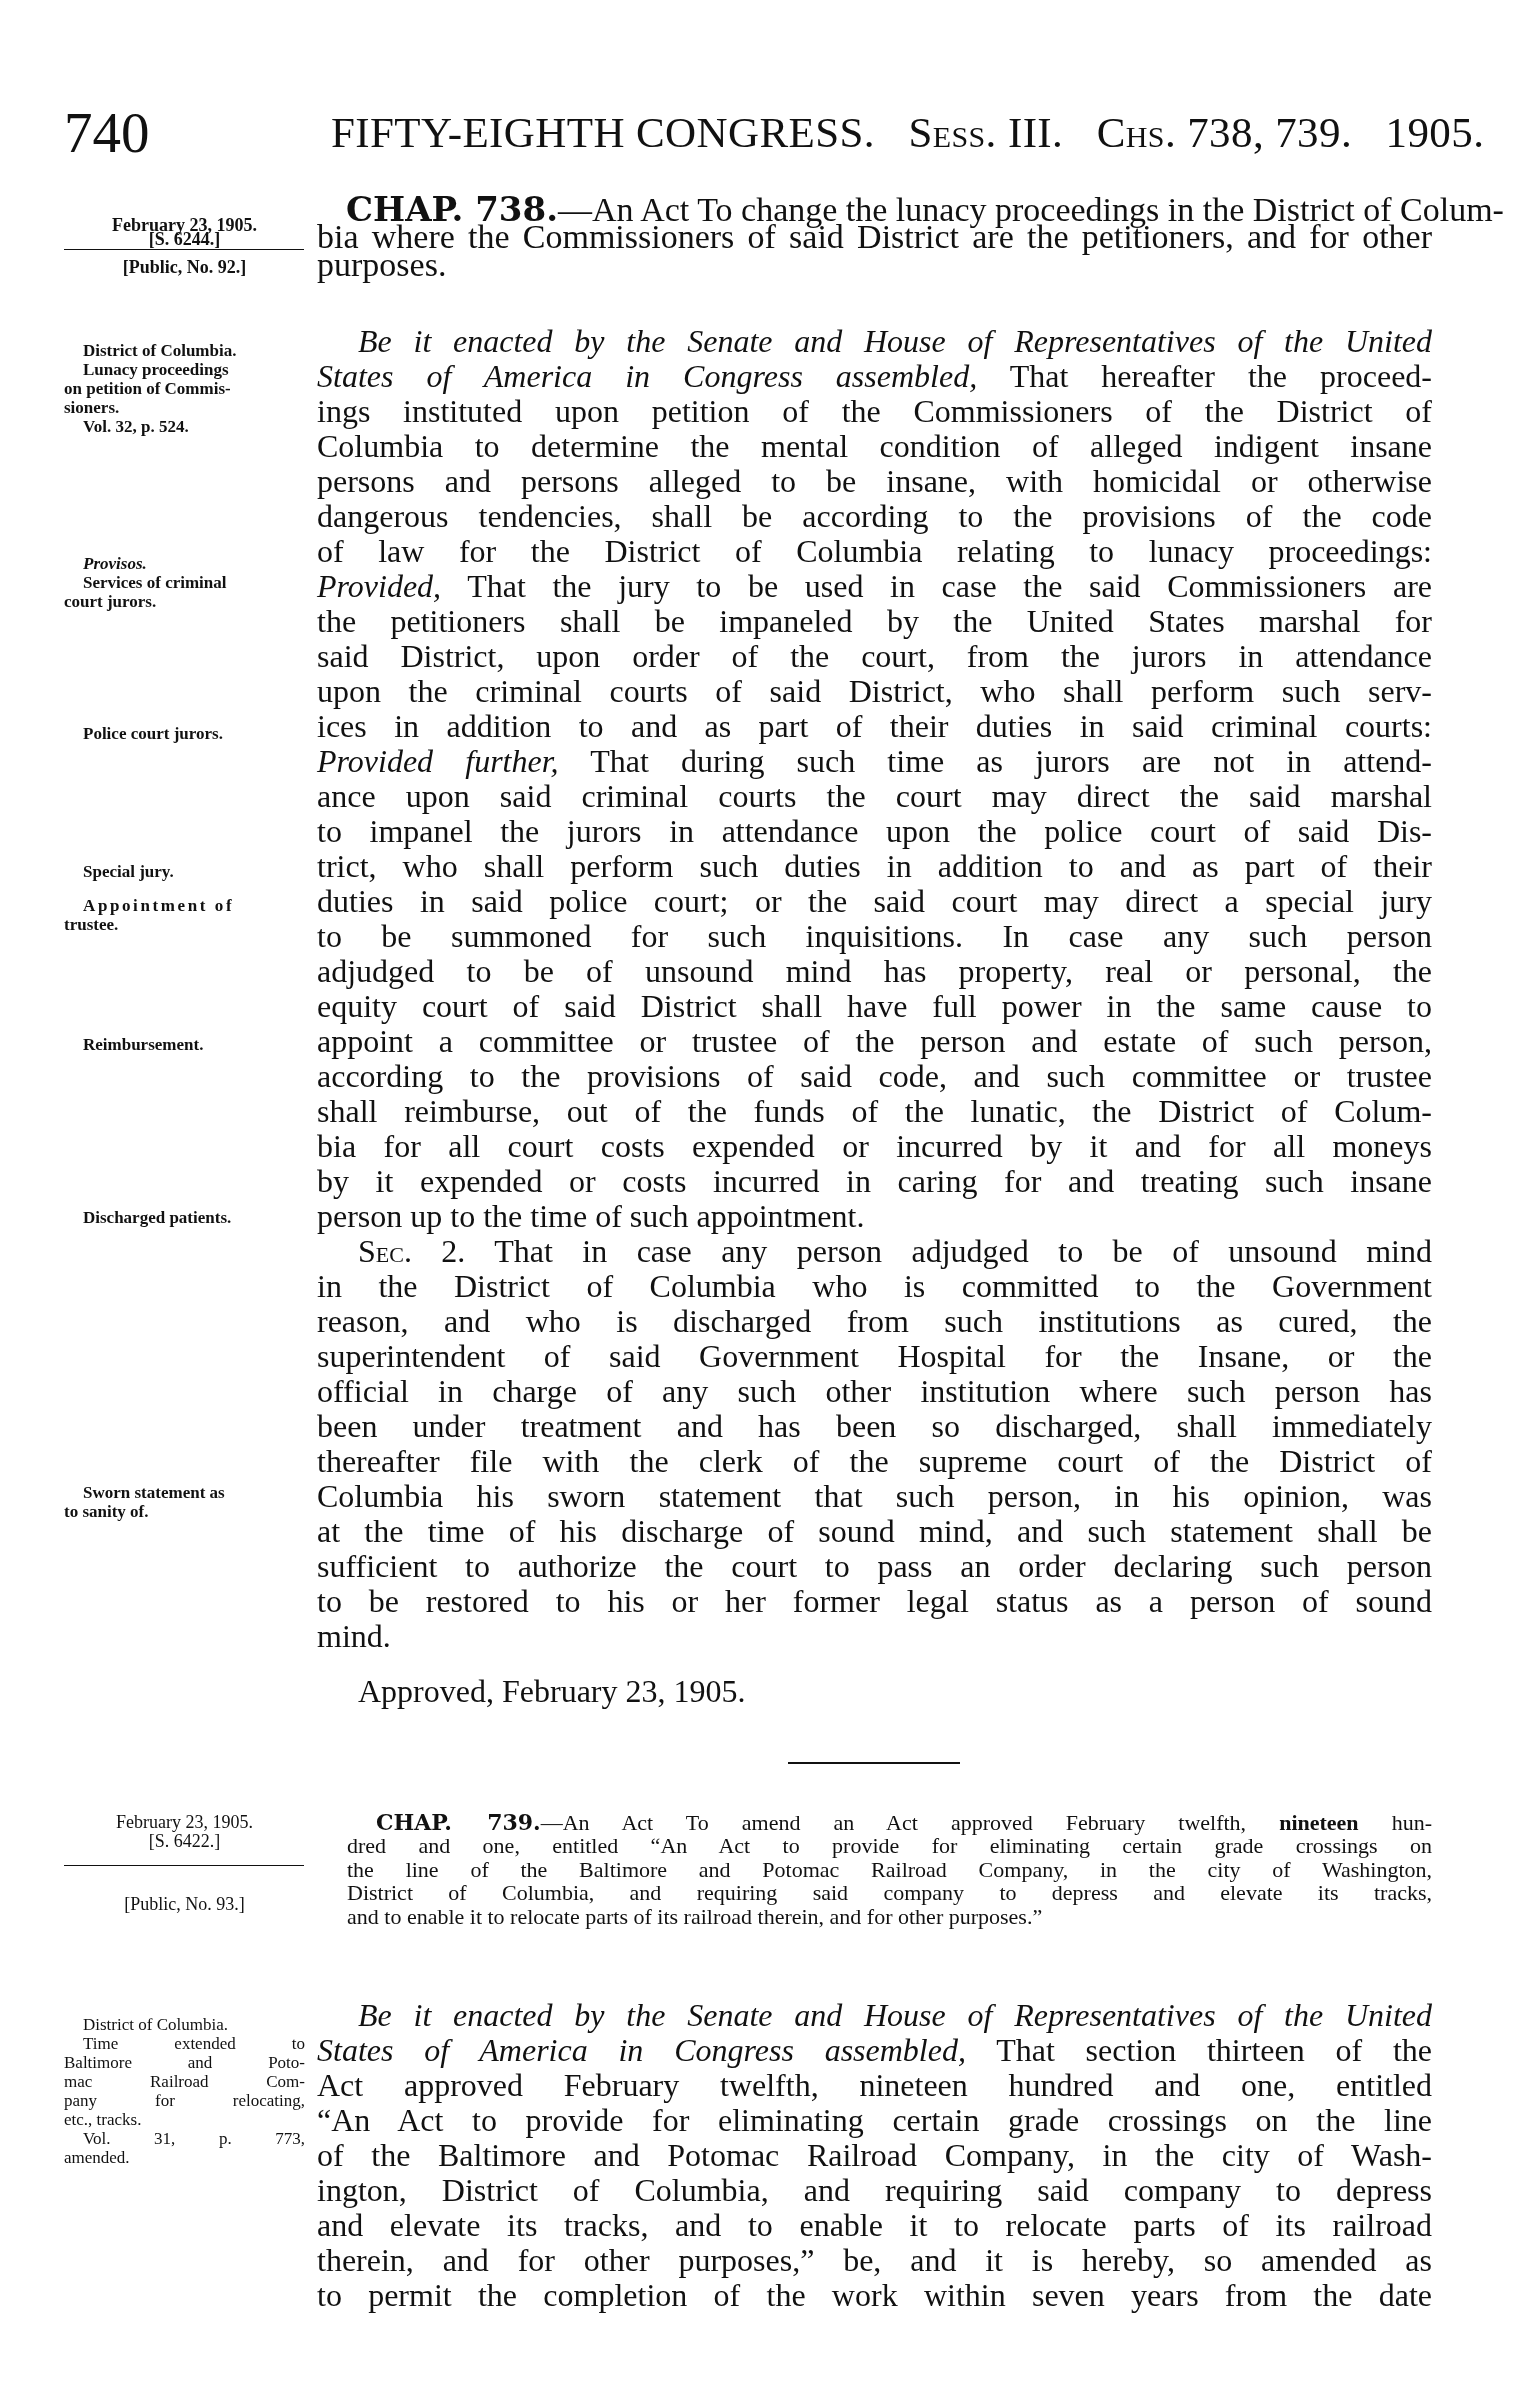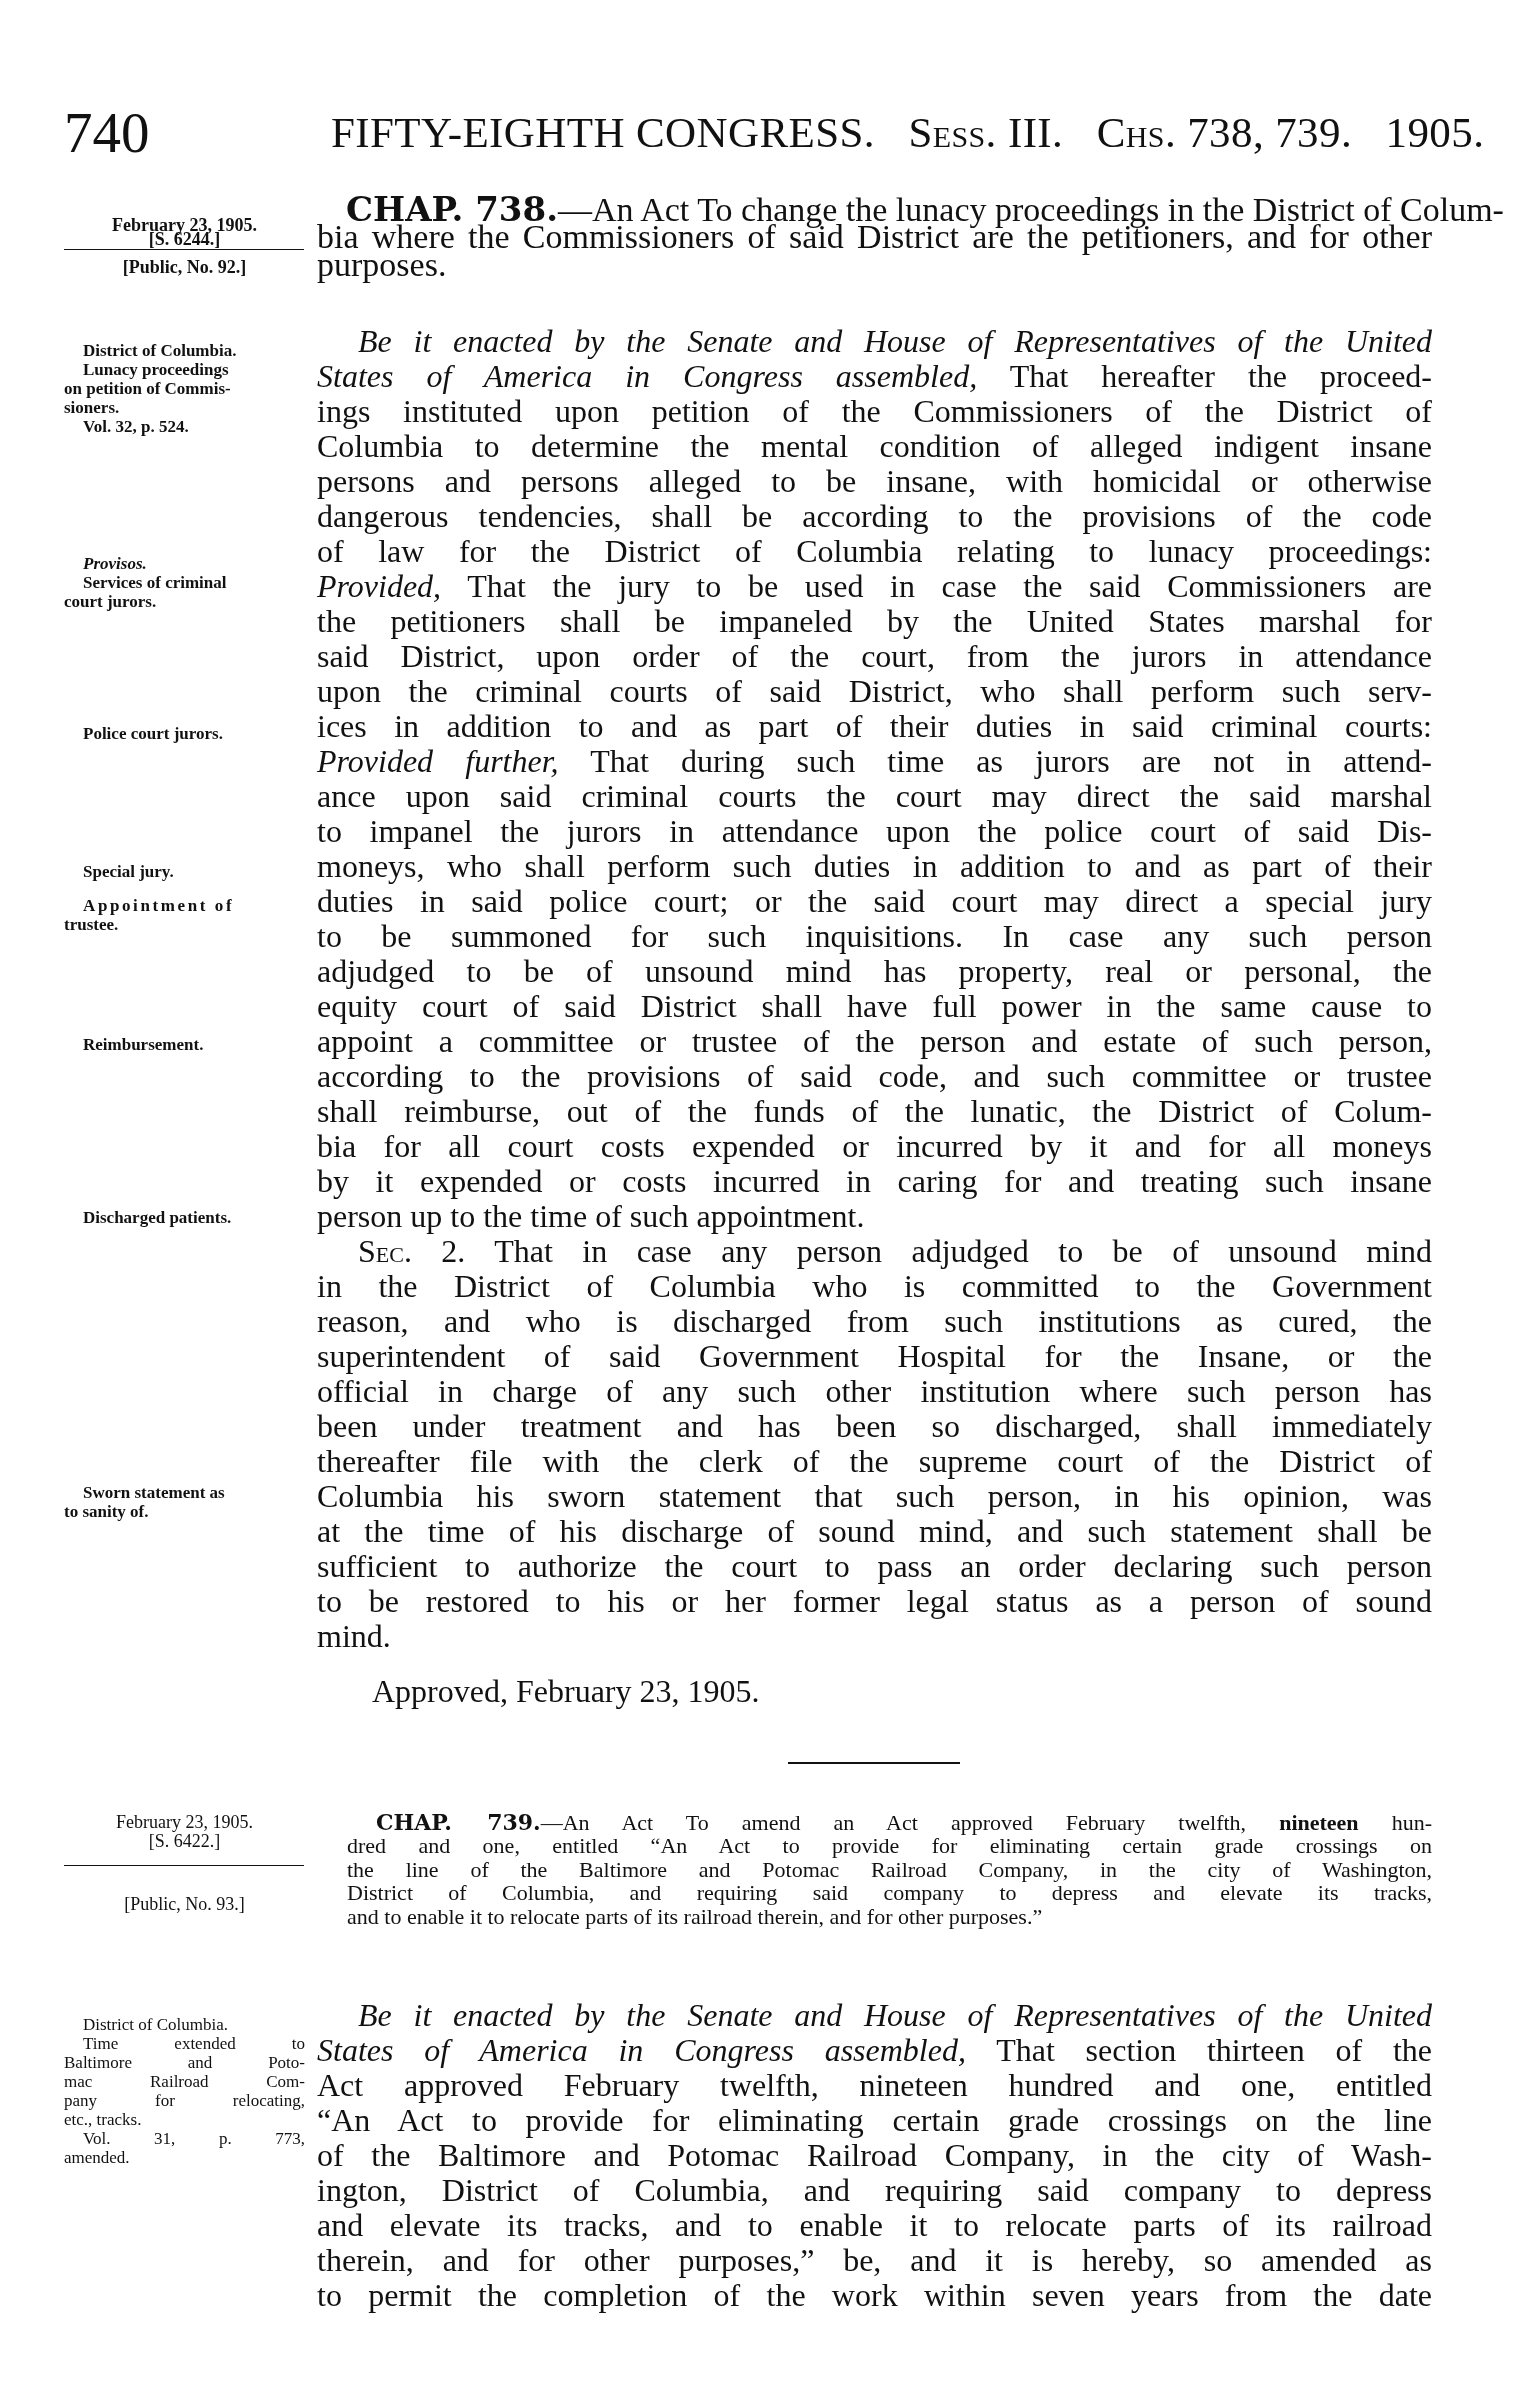--- a/index.html
+++ b/index.html
@@ -33,21 +33,21 @@
     .body .line.indent2 { padding-left: 41px; }
     .it { font-style: italic; }
 
     
     .note { position: absolute; left: 64px; width: 241px; font-size: 17px; line-height: 19px; font-weight: bold; }
     .note.light { font-weight: normal; }
     .note .nl { display: block; white-space: nowrap; }
     .note .nl.ind { padding-left: 19px; }
     .note .nl.just { text-align: justify; text-align-last: justify; }
 
-    .approved { left: 358px; top: 1673px; font-size: 32px; line-height: 37px; margin-left: 14px; }
+    .approved { left: 358px; top: 1673px; font-size: 32px; line-height: 37px; }
     .sep { position: absolute; left: 788px; top: 1762px; width: 172px; border-top: 2.6px solid #111; }
   </style>
 </head>
 <body>
 
 <div class="abs pagenum">740</div>
 <div class="abs runhead"><span>FIFTY-EIGHTH CONGRESS.</span>   <span class="sc">Sess. III.</span>   <span class="sc">Chs. 738, 739.</span>   <span>1905.</span></div>
 
 <div class="abs sidehead" style="top:216px;">February 23, 1905.</div>
 <div class="abs sidehead" style="top:230px;">[S. 6244.]</div>
@@ -69,21 +69,21 @@
   <span class="line">dangerous tendencies, shall be according to the provisions of the code</span>
   <span class="line">of law for the District of Columbia relating to lunacy proceedings:</span>
   <span class="line"><span class="it">Provided,</span><span> That the jury to be used in case the said Commissioners are</span></span>
   <span class="line">the petitioners shall be impaneled by the United States marshal for</span>
   <span class="line">said District, upon order of the court, from the jurors in attendance</span>
   <span class="line">upon the criminal courts of said District, who shall perform such serv-</span>
   <span class="line">ices in addition to and as part of their duties in said criminal courts:</span>
   <span class="line"><span class="it">Provided further,</span><span> That during such time as jurors are not in attend-</span></span>
   <span class="line">ance upon said criminal courts the court may direct the said marshal</span>
   <span class="line">to impanel the jurors in attendance upon the police court of said Dis-</span>
-  <span class="line">moneys, who shall perform such duties in addition to and as part of their</span>
+  <span class="line">trict, who shall perform such duties in addition to and as part of their</span>
   <span class="line">duties in said police court; or the said court may direct a special jury</span>
   <span class="line">to be summoned for such inquisitions. In case any such person</span>
   <span class="line">adjudged to be of unsound mind has property, real or personal, the</span>
   <span class="line">equity court of said District shall have full power in the same cause to</span>
   <span class="line">appoint a committee or trustee of the person and estate of such person,</span>
   <span class="line">according to the provisions of said code, and such committee or trustee</span>
   <span class="line">shall reimburse, out of the funds of the lunatic, the District of Colum-</span>
   <span class="line">bia for all court costs expended or incurred by it and for all moneys</span>
   <span class="line">by it expended or costs incurred in caring for and treating such insane</span>
   <span class="line last">person up to the time of such appointment.</span>

